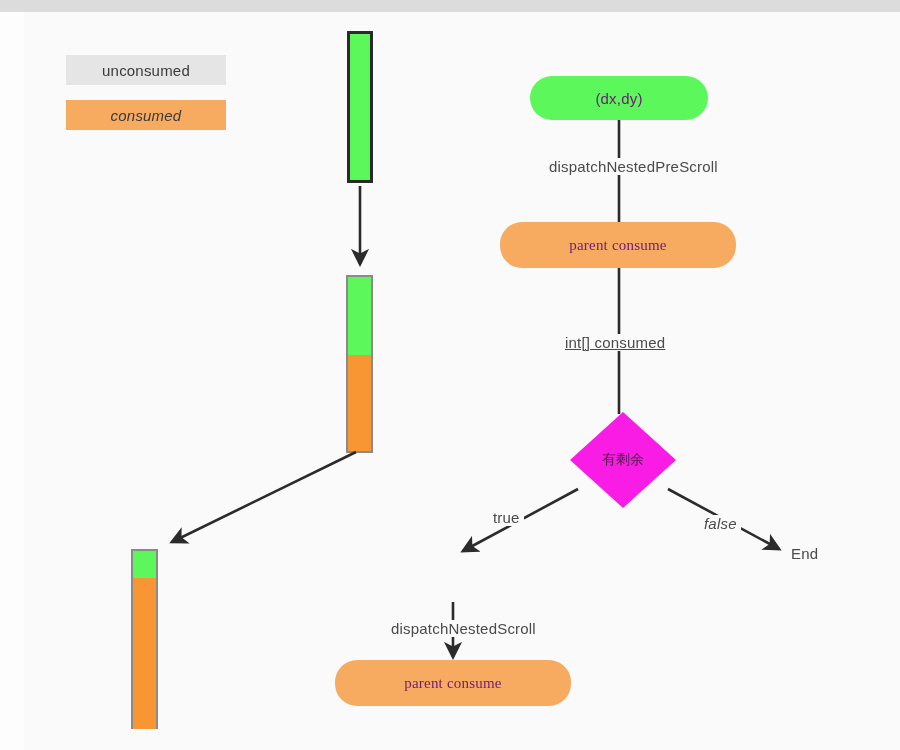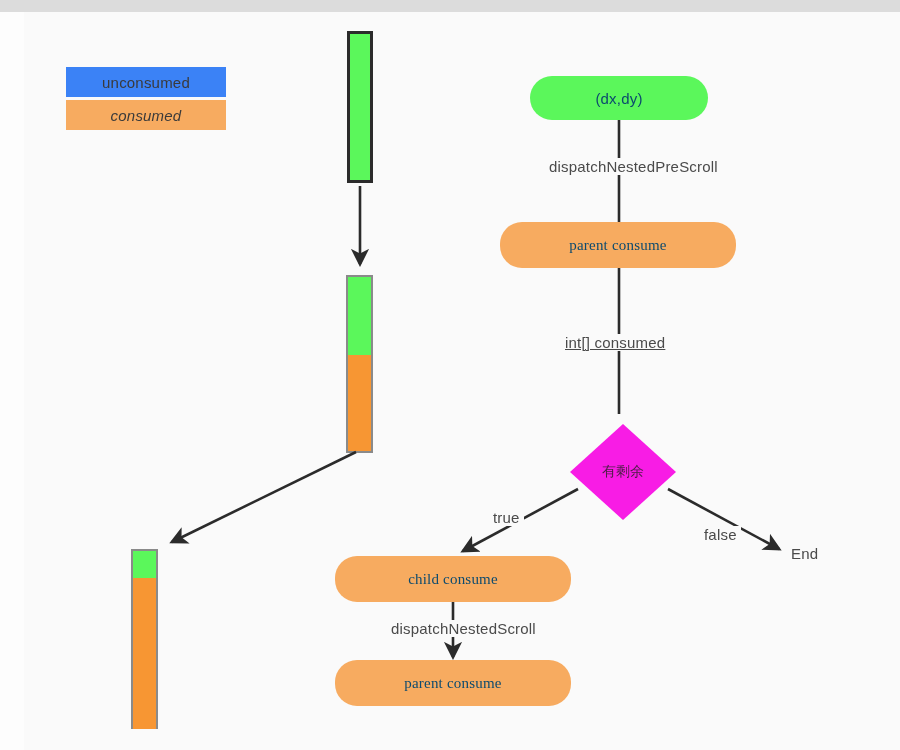--- a/index.html
+++ b/index.html
@@ -80,36 +80,36 @@
   }
 
   
   .node {
     position: absolute;
     box-sizing: border-box;
     display: flex;
     align-items: center;
     justify-content: center;
     font-size: 15px;
-    color: #0c4a6e;
+    color: #701a75;
     border-radius: 22px;
     letter-spacing: .2px;
   }
   .node-green  { background: #5bf75b; }
   .node-orange { background: #f7ab60; font-family: Liberation Serif, serif; }
 
   #node-dxdy           { left: 530px; top: 76px;  width: 178px; height: 44px; }
   #node-parent-consume-1 { left: 500px; top: 222px; width: 236px; height: 46px; }
   #node-child-consume  { left: 335px; top: 556px; width: 236px; height: 46px; }
   #node-parent-consume-2 { left: 335px; top: 660px; width: 236px; height: 46px; }
 
   
   #node-decision {
     position: absolute;
-    left: 570px; top: 424px;
+    left: 570px; top: 412px;
     width: 106px; height: 96px;
   }
   #node-decision .dia {
     position: absolute;
     left: 0; top: 0;
     width: 100%; height: 100%;
     background: #f81ce5;
     clip-path: polygon(50% 0%, 100% 50%, 50% 100%, 0% 50%);
   }
   #node-decision .dia-label {
@@ -129,41 +129,41 @@
     font-size: 15px;
     color: #4a4a4a;
     background: #fafafa;
     padding: 0 4px;
     white-space: nowrap;
     letter-spacing: .2px;
   }
   #label-dnps   { left: 545px; top: 158px; }
   #label-intc   { left: 561px; top: 334px; text-decoration: underline; }
   #label-true   { left: 489px; top: 509px; }
-  #label-false  { left: 700px; top: 526px; }
+  #label-false  { left: 700px; top: 515px; font-style: italic; }
   #label-dns    { left: 387px; top: 620px; }
   #label-end    { left: 787px; top: 545px; font-size: 15px; }
 
   svg#edges {
     position: absolute;
     left: 0; top: 0;
     width: 900px; height: 750px;
     pointer-events: none;
   }
 </style>
 </head>
 <body>
 
 <div id="stage">
 
   <div class="top-strip"></div>
   <div class="left-gutter"></div>
   <div class="page-panel"></div>
 
-  <div class="legend-box" id="legend-unconsumed" style="background: #3b82f6; margin-top: 12px;">
+  <div class="legend-box" id="legend-unconsumed" style="background: #e5e5e5;">
     <span>unconsumed</span>
   </div>
   <div class="legend-box" id="legend-consumed" style="background: rgb(247, 171, 96); font-style: italic;">
     <span>consumed</span>
   </div>
 
   <div class="scrollbar" id="bar1" style="border-color: rgb(43, 43, 43);">
     <div class="seg seg-green" style="top: 0px; height: 100%; background: rgb(91, 247, 91);"></div>
   </div>
 
@@ -205,23 +205,20 @@
 
   <div class="node node-orange" id="node-parent-consume-1">
     <span>parent consume</span>
   </div>
 
   <div id="node-decision">
     <div class="dia" style="background: rgb(248, 28, 229);"></div>
     <div class="dia-label">有剩余</div>
   </div>
 
-  <div class="node node-orange" id="node-child-consume">
-    <span>child consume</span>
-  </div>
 
   <div class="node node-orange" id="node-parent-consume-2">
     <span>parent consume</span>
   </div>
 
   <div class="edge-label" id="label-dnps">dispatchNestedPreScroll</div>
 
   <div class="edge-label" id="label-intc">int[] consumed</div>
 
   <div class="edge-label" id="label-true">true</div>

